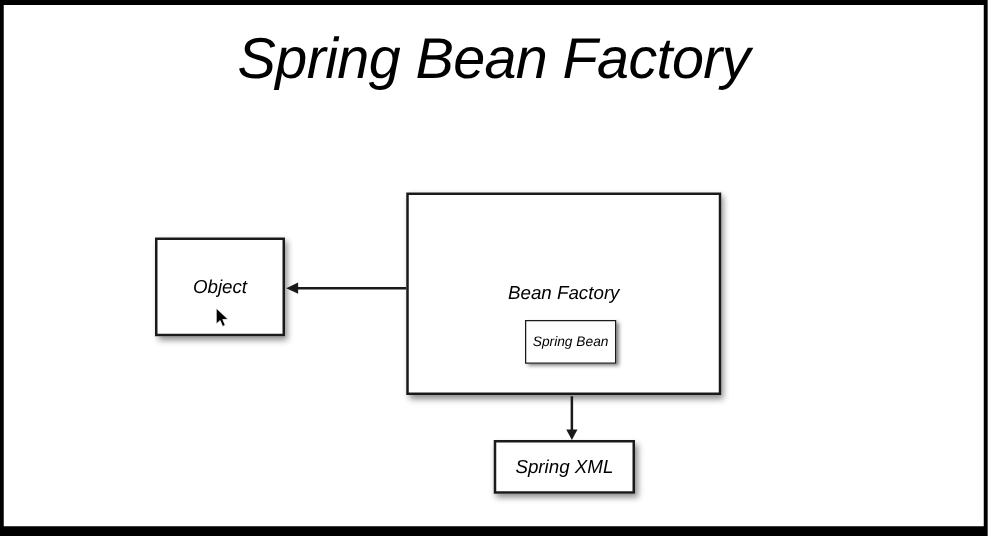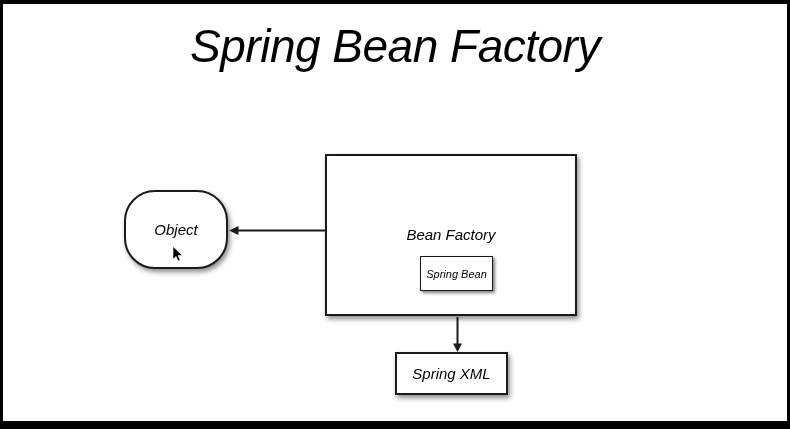--- a/index.html
+++ b/index.html
@@ -38,21 +38,20 @@
     background: #ffffff;
     border: 2px solid #1a1a1a;
     box-shadow: 2px 3px 5px rgba(0,0,0,0.45);
     color: #000;
   }
   .node-object {
     left: 124px; top: 190px;
     width: 104px; height: 79px;
     display: flex; align-items: center; justify-content: center;
     font-size: 15px;
-    border-radius: 31px;
   }
   .node-bean-factory {
     left: 325px; top: 154px;
     width: 252px; height: 162px;
   }
   .bf-label {
     position: absolute;
     left: 0; top: 70px;
     width: 100%;
     text-align: center;

